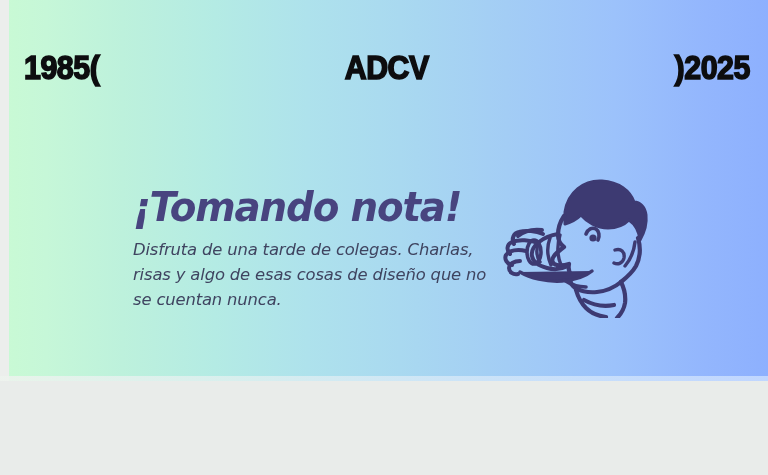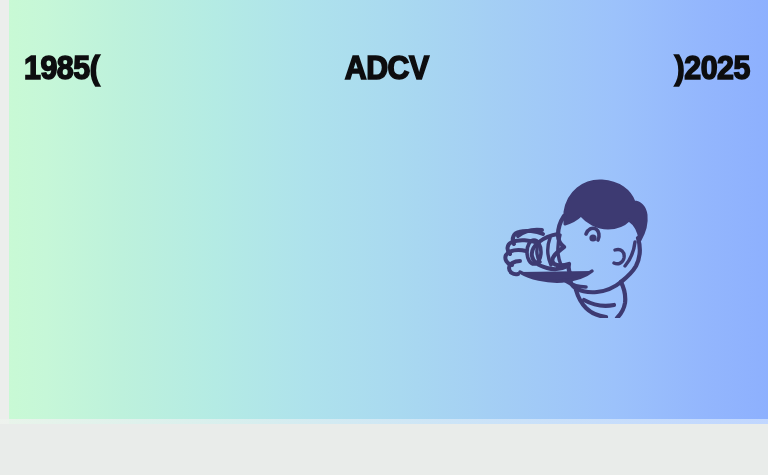--- a/index.html
+++ b/index.html
@@ -11,21 +11,21 @@
     width: 768px;
     height: 475px;
     overflow: hidden;
     font-family: "Liberation Sans", sans-serif;
     background: #e9ecea;
   }
 
   .banner {
     position: relative;
     width: 768px;
-    height: 424px;
+    height: 381px;
     box-sizing: border-box;
     overflow: hidden;
     background: linear-gradient(90deg,
         #c9fad4 0%,
         #c6f7d8 6%,
         #bdf1dc 16%,
         #b4ebe4 28%,
         #aee2ec 40%,
         #a9d9f0 52%,
         #a3cdf5 66%,
@@ -136,20 +136,24 @@
 
   <div class="edge-left"></div>
   <div class="edge-bottom"></div>
 
   <div class="header">
     <span class="header-item header-left">1985(</span>
     <span class="header-item header-center">ADCV</span>
     <span class="header-item header-right">)2025</span>
   </div>
 
+  <div class="content">
+    <h1 class="headline">¡Tomando nota!</h1>
+    <p class="body-copy">Disfruta de una tarde de colegas. Charlas, risas y algo de esas cosas de diseño que no se cuentan nunca.</p>
+  </div>
 
   <div class="illustration">
     <svg viewBox="0 0 170 146" xmlns="http://www.w3.org/2000/svg">
       <g fill="none" stroke="#3d3a72" stroke-width="4.2" stroke-linecap="round" stroke-linejoin="round">
 
         <path d="M67 40 C70 20 86 8 104 9 C121 10 132 19 136 30
                  C142 30 147 35 148 43 C149 52 146 61 142 68
                  C141 59 137 52 131 48 C126 53 118 56 110 56
                  C99 56 89 50 83 43 C79 47 74 50 67 52 Z" fill="#3d3a72" stroke="#3d3a72" stroke-width="3"></path>
 

